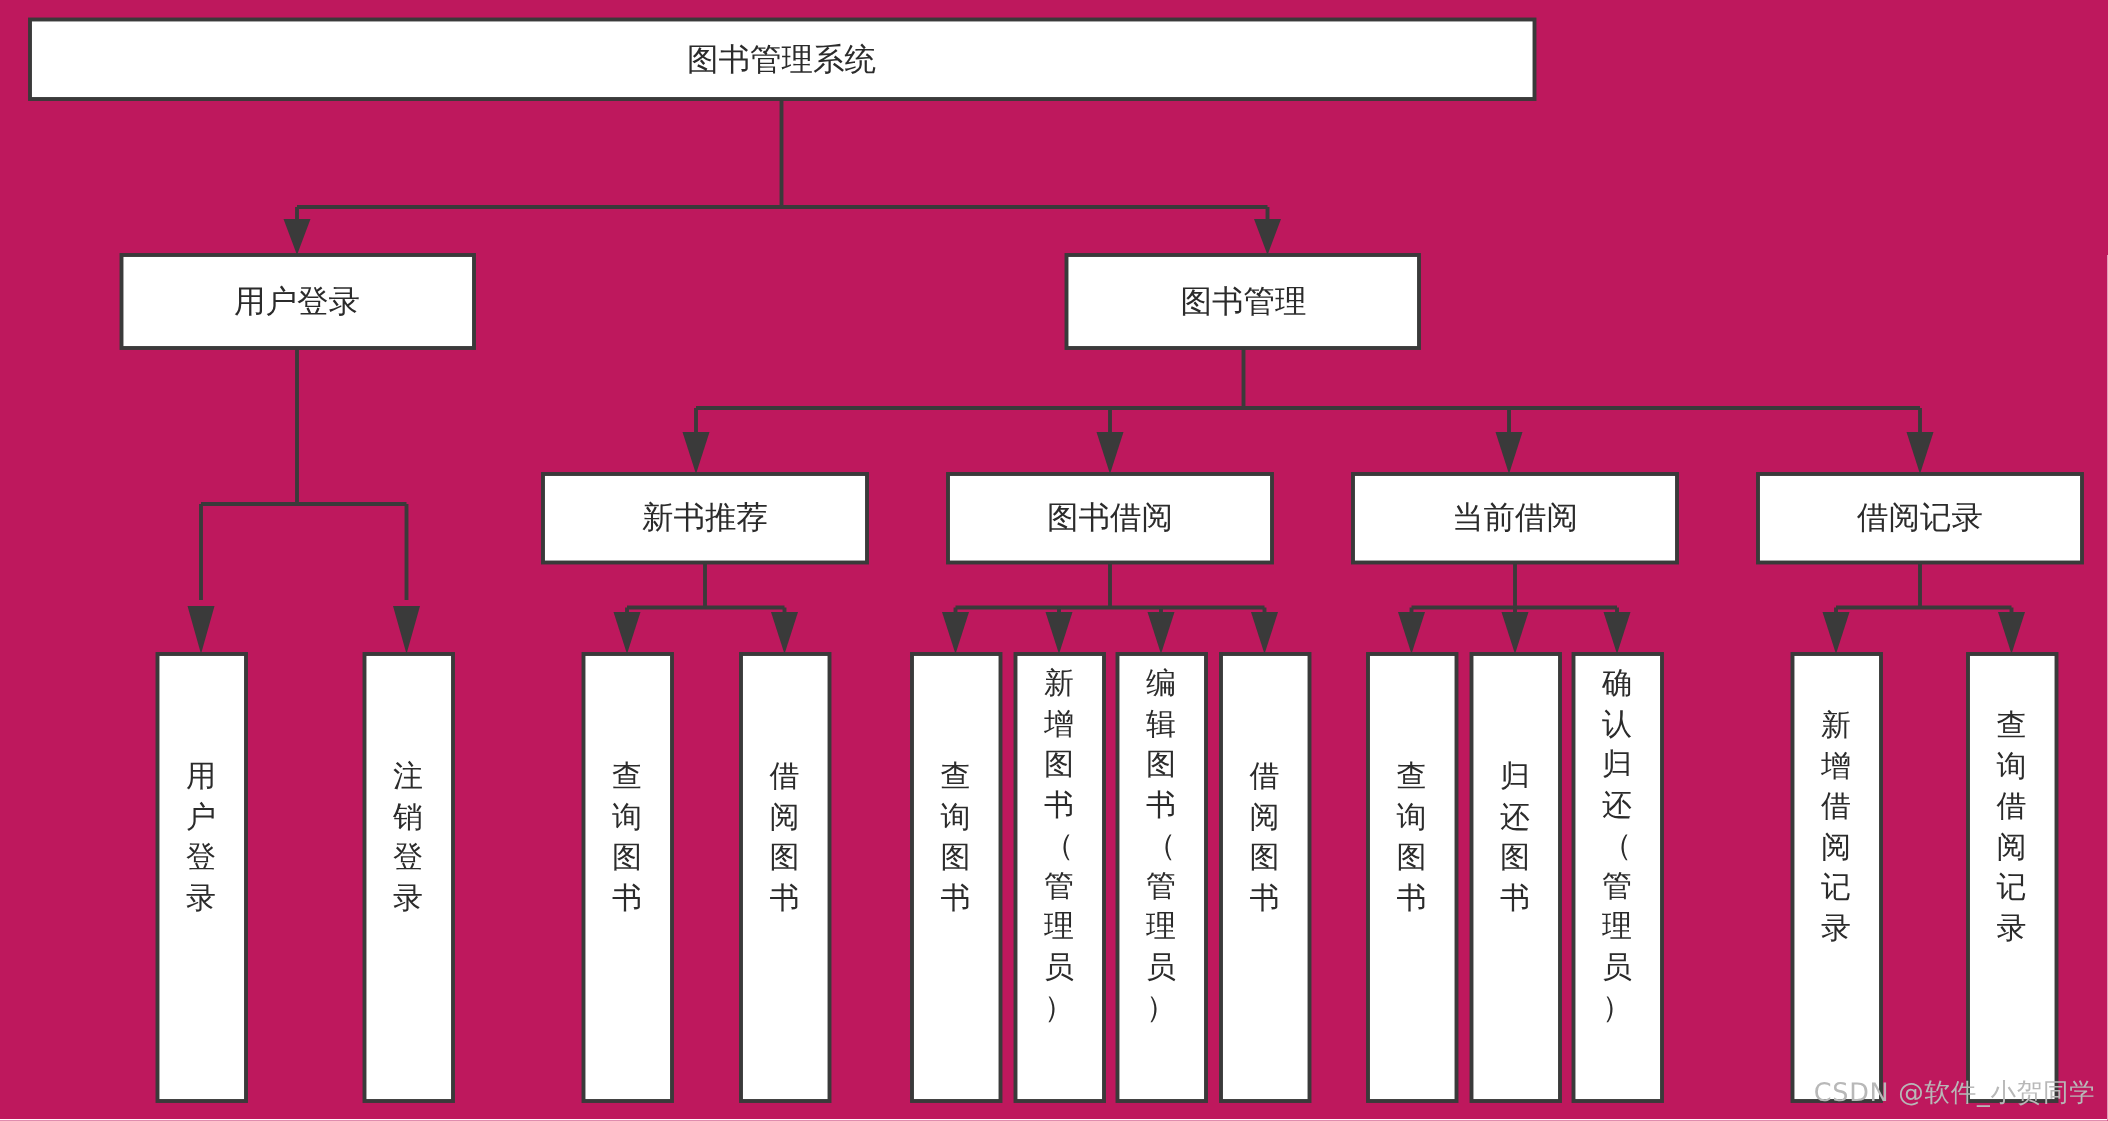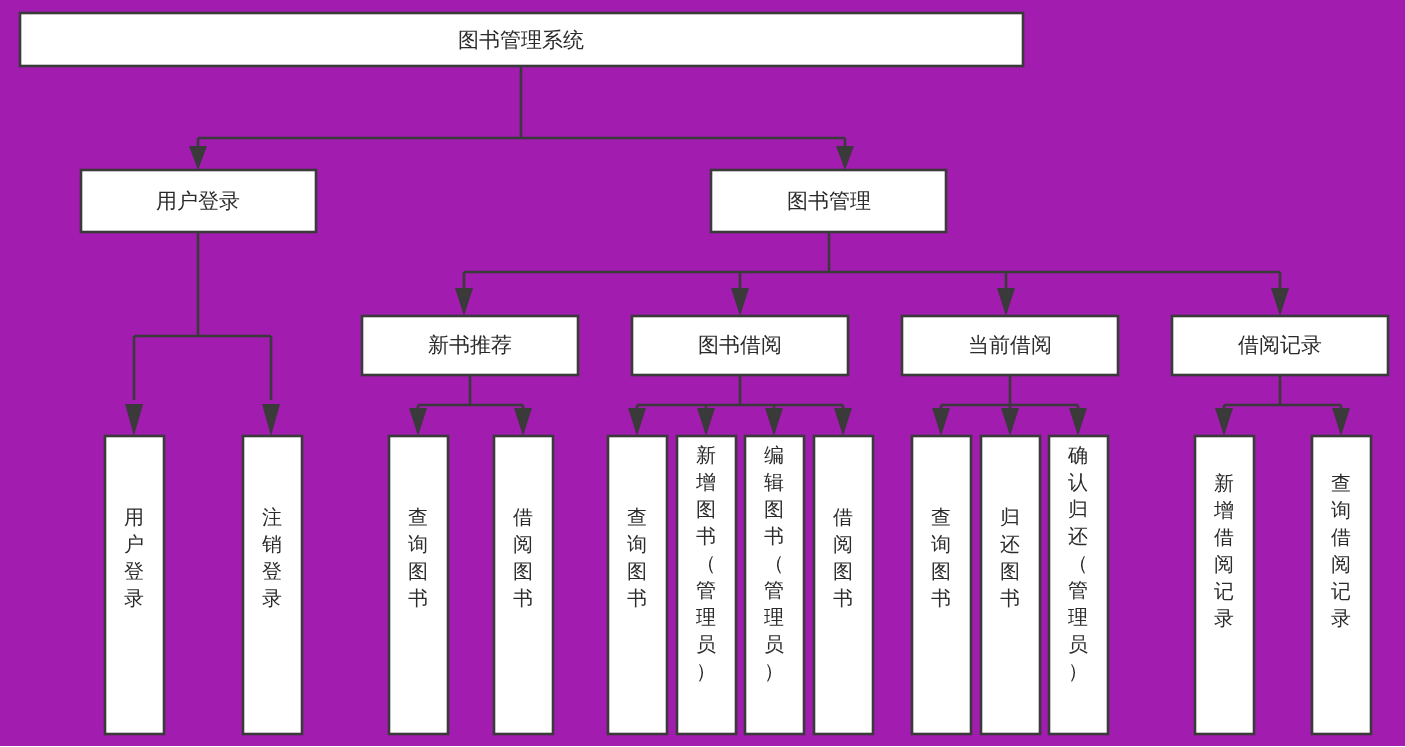--- a/index.html
+++ b/index.html
@@ -7,21 +7,21 @@
     padding: 0;
     background: #ffffff;
   }
   body {
     font-family: "DejaVu Sans", "Liberation Sans", sans-serif;
   }
   #diagram-root {
     position: relative;
     width: 1405px;
     height: 746px;
-    background: #a21caf;
+    background: #be185d;
     overflow: hidden;
   }
   svg.flow {
     position: absolute;
     left: 0;
     top: 0;
     width: 1405px;
     height: 747px;
   }
   .node-box {
@@ -239,14 +239,15 @@
       <text class="leaf-label" x="1224" y="490"><tspan x="1224" y="490">新</tspan><tspan x="1224" y="517">增</tspan><tspan x="1224" y="544">借</tspan><tspan x="1224" y="571">阅</tspan><tspan x="1224" y="598">记</tspan><tspan x="1224" y="625">录</tspan></text>
     </g>
 
     <g>
       <rect class="node-box" x="1312" y="436" width="59" height="298"></rect>
       <text class="leaf-label" x="1341" y="490"><tspan x="1341" y="490">查</tspan><tspan x="1341" y="517">询</tspan><tspan x="1341" y="544">借</tspan><tspan x="1341" y="571">阅</tspan><tspan x="1341" y="598">记</tspan><tspan x="1341" y="625">录</tspan></text>
     </g>
 
   </svg>
 
+  <div class="watermark">CSDN @软件_小贺同学</div>
 
 </div>
 
 </body></html>

